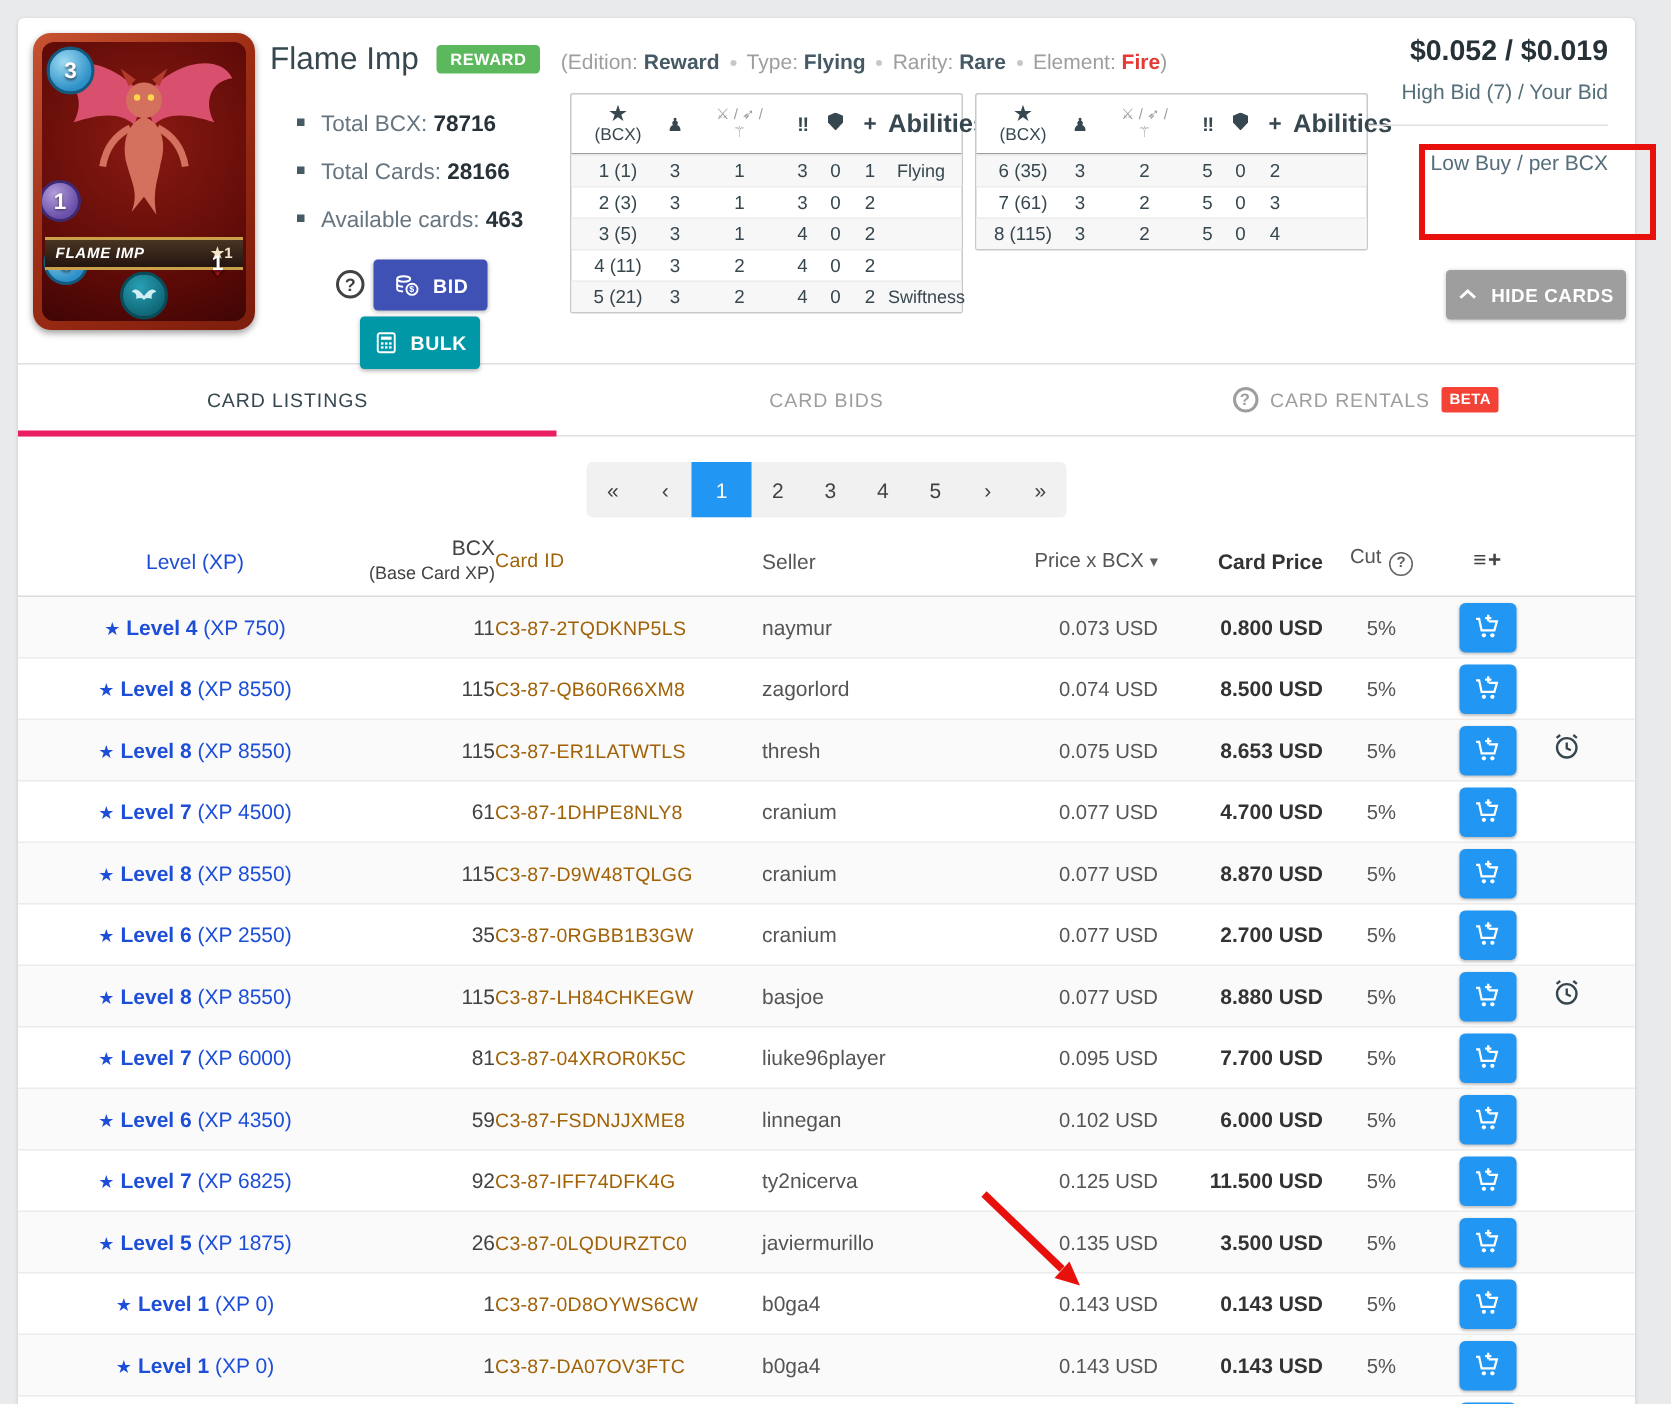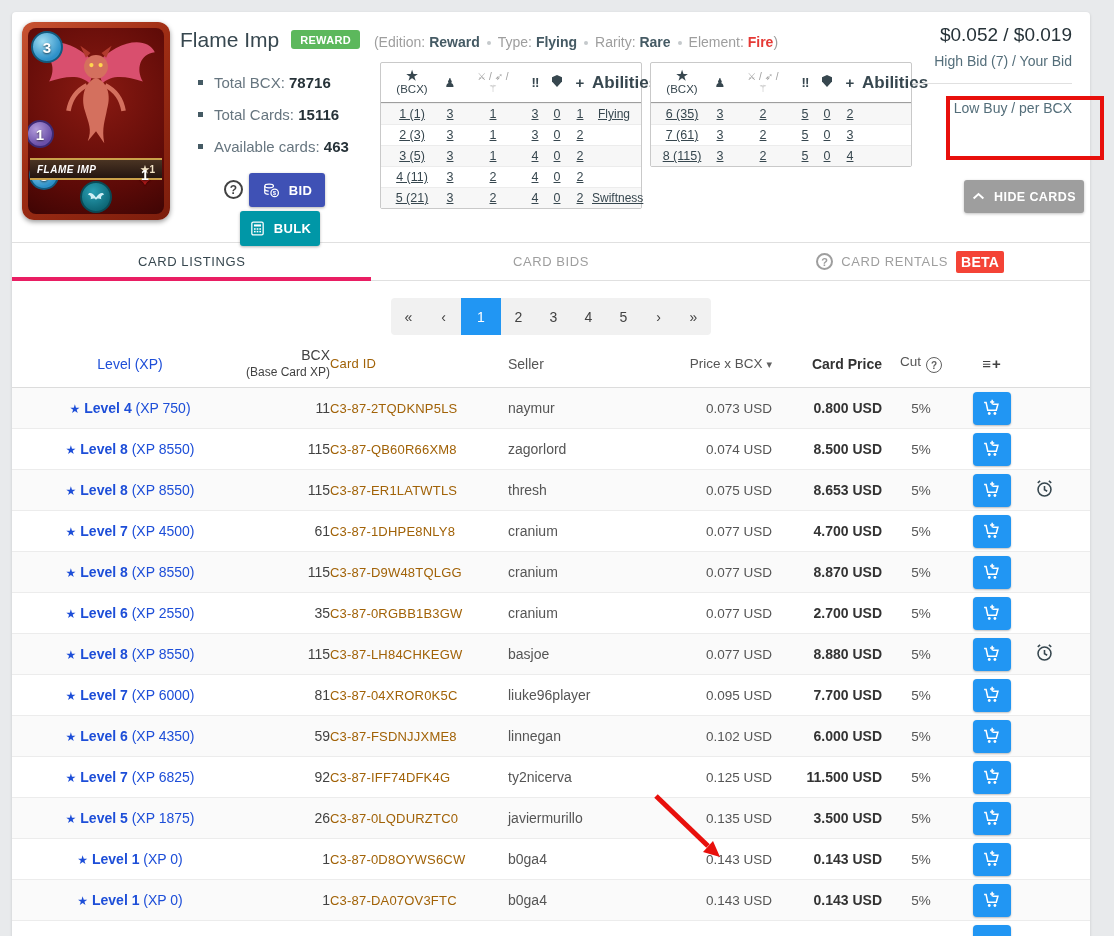--- a/index.html
+++ b/index.html
@@ -80,49 +80,49 @@
   .mini-head .hstar .st { font-size:13px; }
   .mini-head .hstar .bx { font-weight:normal; font-size:11.5px; }
   .atk { color:#9e9e9e; font-size:10px; line-height:1.15; }
   .spd { font-weight:bold; font-size:13px; letter-spacing:-1px; }
   .shield-icon { display:inline-block; width:10px; height:12px; background:#37474f;
     clip-path:polygon(50% 0,100% 18%,100% 55%,50% 100%,0 55%,0 18%); }
   .hp { font-weight:bold; font-size:15px; }
   .mini-head .abil { font-weight:bold; font-size:17px; }
   .mini-row { display:grid; grid-template-columns:52px 24px 62px 22px 22px 24px 1fr;
     align-items:center; height:21px; padding:0 5px; text-align:center; font-size:12.5px;
-    color:#37474f; border-top:1px solid #ececec;text-decoration:underline; }
+    color:#37474f; border-top:1px solid #ececec; }
   .mini div.mini-row:nth-of-type(even) { background:#f7f7f7; }
   .mini-row .ab { font-size:12px; }
 
   
   .pricing { position:absolute; right:18px; top:12px; width:220px; text-align:right; }
-  .p-val { font-size:19px; font-weight:normal; color:#263238; }
+  .p-val { font-size:19px; font-weight:bold; color:#263238; }
   .p-lab { margin-top:7px; font-size:14px; color:#546e7a; }
   .p-div { margin:14px 0 16px auto; width:160px; border-top:1px solid #e0e0e0; }
   .p-green { color:#4caf50; }
   .btn-hide { position:absolute; right:6px; top:168px; width:120px; height:33px; background:#9e9e9e;
     border:none; border-radius:3px; color:#fff; font-weight:bold; font-size:12.5px; letter-spacing:.4px;
     display:flex; align-items:center; justify-content:center; gap:9px; cursor:pointer;
     box-shadow:0 1px 3px rgba(0,0,0,.25); font-family:inherit; }
 
   
   .anno-box { position:absolute; left:946px; top:96px; width:158px; height:64px;
     border:4px solid #e8100c; z-index:50; pointer-events:none; }
   .anno-arrow { position:absolute; left:648px; top:792px; z-index:50; pointer-events:none; }
 
   
-  .tabs { display:flex; border-top:1px solid #e0e0e0; border-bottom:1px solid #e0e0e0; height:39px; }
+  .tabs { display:flex; border-top:1px solid #e0e0e0; border-bottom:1px solid #e0e0e0; height:49px; }
   .tab { flex:1; position:relative; display:flex; align-items:center; justify-content:center; gap:8px;
     font-size:13px; font-weight:500; letter-spacing:.6px; color:#9e9e9e; cursor:pointer; }
   .tab.active { color:#37474f; }
   .tab.active::after { content:""; position:absolute; left:0; right:0; bottom:-1px; height:4px;
     background:#e91e63; }
   .tab .help-circle { width:17px; height:17px; border-color:#9e9e9e; color:#9e9e9e; font-size:11px; }
-  .badge-beta { background:#f44336; color:#fff; font-size:14px; font-weight:bold; padding:3px 5px;
+  .badge-beta { background:#f44336; color:#fff; font-size:10px; font-weight:bold; padding:3px 5px;
     border-radius:2px; letter-spacing:.3px; }
 
   
   .pg-wrap { display:flex; justify-content:center; margin-top:17px; }
   .pagination { display:inline-flex; background:#f1f1f1; border-radius:4px; overflow:hidden; height:37px; }
   .pg { min-width:35px; padding:0 6px; display:flex; align-items:center; justify-content:center;
     font-size:14px; color:#424242; cursor:pointer; }
   .pg.active { background:#2196f3; color:#fff; min-width:40px; }
 
   
@@ -199,21 +199,21 @@
     </div>
 
     <div class="title-row">
       <h1 class="card-title">Flame Imp</h1><span class="badge-reward">REWARD</span><span class="meta"><span>(</span><span>Edition:</span> <b>Reward</b><span class="dot"></span><span>Type:</span> <b>Flying</b><span class="dot"></span><span>Rarity:</span> <b>Rare</b><span class="dot"></span><span>Element:</span> <span class="fire">Fire</span><span>)</span></span>
     </div>
 
     <ul class="bullets">
 
         <li><span class="sq"></span><span>Total BCX: </span><b>78716</b></li>
 
-        <li><span class="sq"></span><span>Total Cards: </span><b>15116</b></li>
+        <li><span class="sq"></span><span>Total Cards: </span><b>28166</b></li>
 
         <li><span class="sq"></span><span>Available cards: </span><b>463</b></li>
       </ul>
 
     <span class="help-circle help-bid">?</span>
     <button class="btn btn-bid">
       <svg width="19" viewBox="0 0 24 24">
           <g fill="none" stroke="#fff" stroke-width="1.6">
             <ellipse cx="9" cy="6.3" rx="5.5" ry="2.3"></ellipse>
             <path d="M3.5 6.3v4.2c0 1.2 2.2 2.2 5 2.3"></path>

